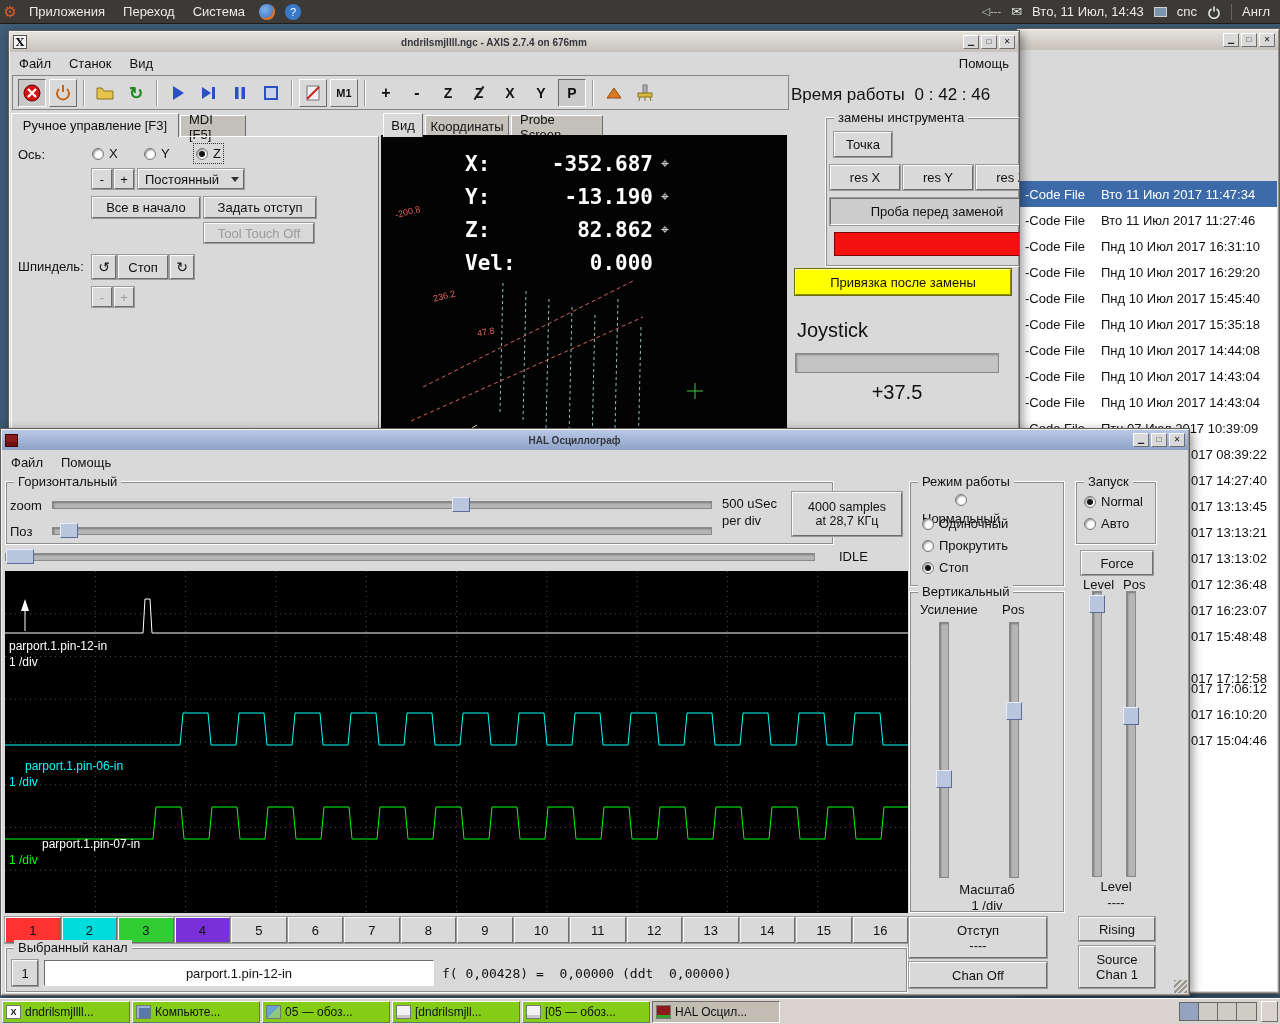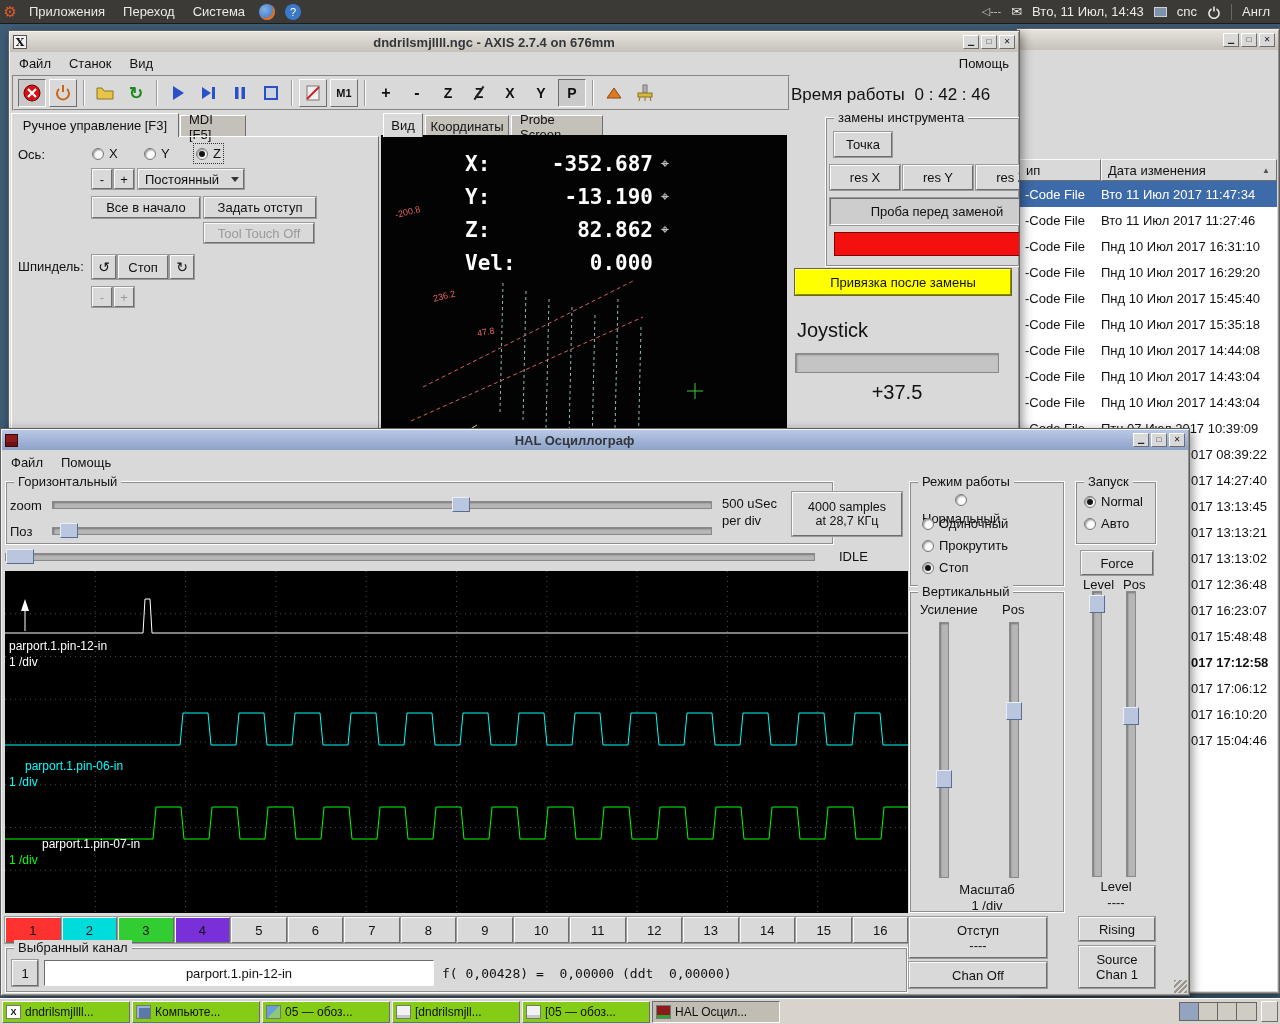--- a/index.html
+++ b/index.html
@@ -7,21 +7,21 @@
 body{position:relative;background:#3f5d77;font-size:13px;color:#111;}
 .abs{position:absolute;}
 .mono{font-family:"DejaVu Sans Mono",monospace;}
 .pre{white-space:pre;}
 
 .win{position:absolute;background:#d9d9d9;border:1px solid #5f5f5f;
  box-shadow:inset 1px 1px 0 #f4f2ee,inset -1px -1px 0 #96928a,2px 3px 10px rgba(0,0,0,.45);overflow:hidden;}
 .titlebar{position:absolute;left:1px;right:1px;top:1px;height:20px;display:flex;align-items:center;padding:0 3px;}
 .tb-gray{background:linear-gradient(#e6e3dd,#c6c2ba);}
 .tb-blue{background:linear-gradient(#b9c8e6,#8da2c8);}
-.tb-title{flex:1;text-align:center;font-weight:bold;font-size:13px;color:#33363b;overflow:hidden;white-space:nowrap;}
+.tb-title{flex:1;text-align:center;font-weight:bold;font-size:10px;color:#33363b;overflow:hidden;white-space:nowrap;}
 .wbtn{width:16px;height:14px;margin-left:2px;background:#d9d9d9;border-top:1px solid #fff;border-left:1px solid #fff;
  border-right:1px solid #6d6d6d;border-bottom:1px solid #6d6d6d;display:flex;align-items:center;justify-content:center;
  font-size:8px;line-height:1;color:#222;}
 .g-min::before{content:"▁";} .g-max::before{content:"□";} .g-close::before{content:"✕";}
 .menubar{position:absolute;left:1px;right:1px;display:flex;align-items:center;background:#d9d9d9;}
 .mitem{padding:3px 9px;font-size:13px;}
 .btn{display:flex;align-items:center;justify-content:center;background:#d9d9d9;text-align:center;
  border-top:1px solid #fbfbfb;border-left:1px solid #fbfbfb;border-right:1px solid #6d6d6d;border-bottom:1px solid #6d6d6d;
  box-shadow:0 0 0 1px #9a9a9a;font-size:13px;}
 .btn.sunk{border-top:1px solid #6d6d6d;border-left:1px solid #6d6d6d;border-right:1px solid #fbfbfb;border-bottom:1px solid #fbfbfb;background:#cdcdcd;}
@@ -145,29 +145,20 @@
   </div>
 </div>
 
 <div class="win" id="file-win">
   <div class="titlebar tb-gray">
     <span class="tb-title"></span>
     <span class="wbtn g-min"></span>
     <span class="wbtn g-max"></span>
     <span class="wbtn g-close"></span>
   </div>
-  <div class="fheader">
-    <span class="fh" style="width:82px;">
-        <span>ип</span>
-      </span>
-    <span class="fh" style="flex:1;">
-      <span>Дата изменения</span>
-      <span class="sorticn">▲</span>
-    </span>
-  </div>
   <div class="fbody">
     <div>
         <div class="frow sel">
           <span class="fcell-type">-Code File</span>
           <span class="fcell-date">Вто 11 Июл 2017 11:47:34</span>
         </div>
         <div class="frow">
           <span class="fcell-type">-Code File</span>
           <span class="fcell-date">Вто 11 Июл 2017 11:27:46</span>
         </div>
@@ -206,21 +197,21 @@
       </div>
     <div>
         <div class="prow" style="top: 260px;">017 08:39:22</div>
         <div class="prow" style="top: 286px;">017 14:27:40</div>
         <div class="prow" style="top: 312px;">017 13:13:45</div>
         <div class="prow" style="top: 338px;">017 13:13:21</div>
         <div class="prow" style="top: 364px;">017 13:13:02</div>
         <div class="prow" style="top: 390px;">017 12:36:48</div>
         <div class="prow" style="top: 416px;">017 16:23:07</div>
         <div class="prow" style="top: 442px;">017 15:48:48</div>
-        <div class="prow" style="top: 468px; font-weight: bold;">017 17:12:58</div>
+        <div class="prow" style="top: 484px;">017 17:12:58</div>
         <div class="prow" style="top: 494px;">017 17:06:12</div>
         <div class="prow" style="top: 520px;">017 16:10:20</div>
         <div class="prow" style="top: 546px;">017 15:04:46</div>
       </div>
   </div>
 </div>
 
 <div class="win" id="axis-win">
   <div class="titlebar tb-gray">
     <span class="axis-logo"></span>

